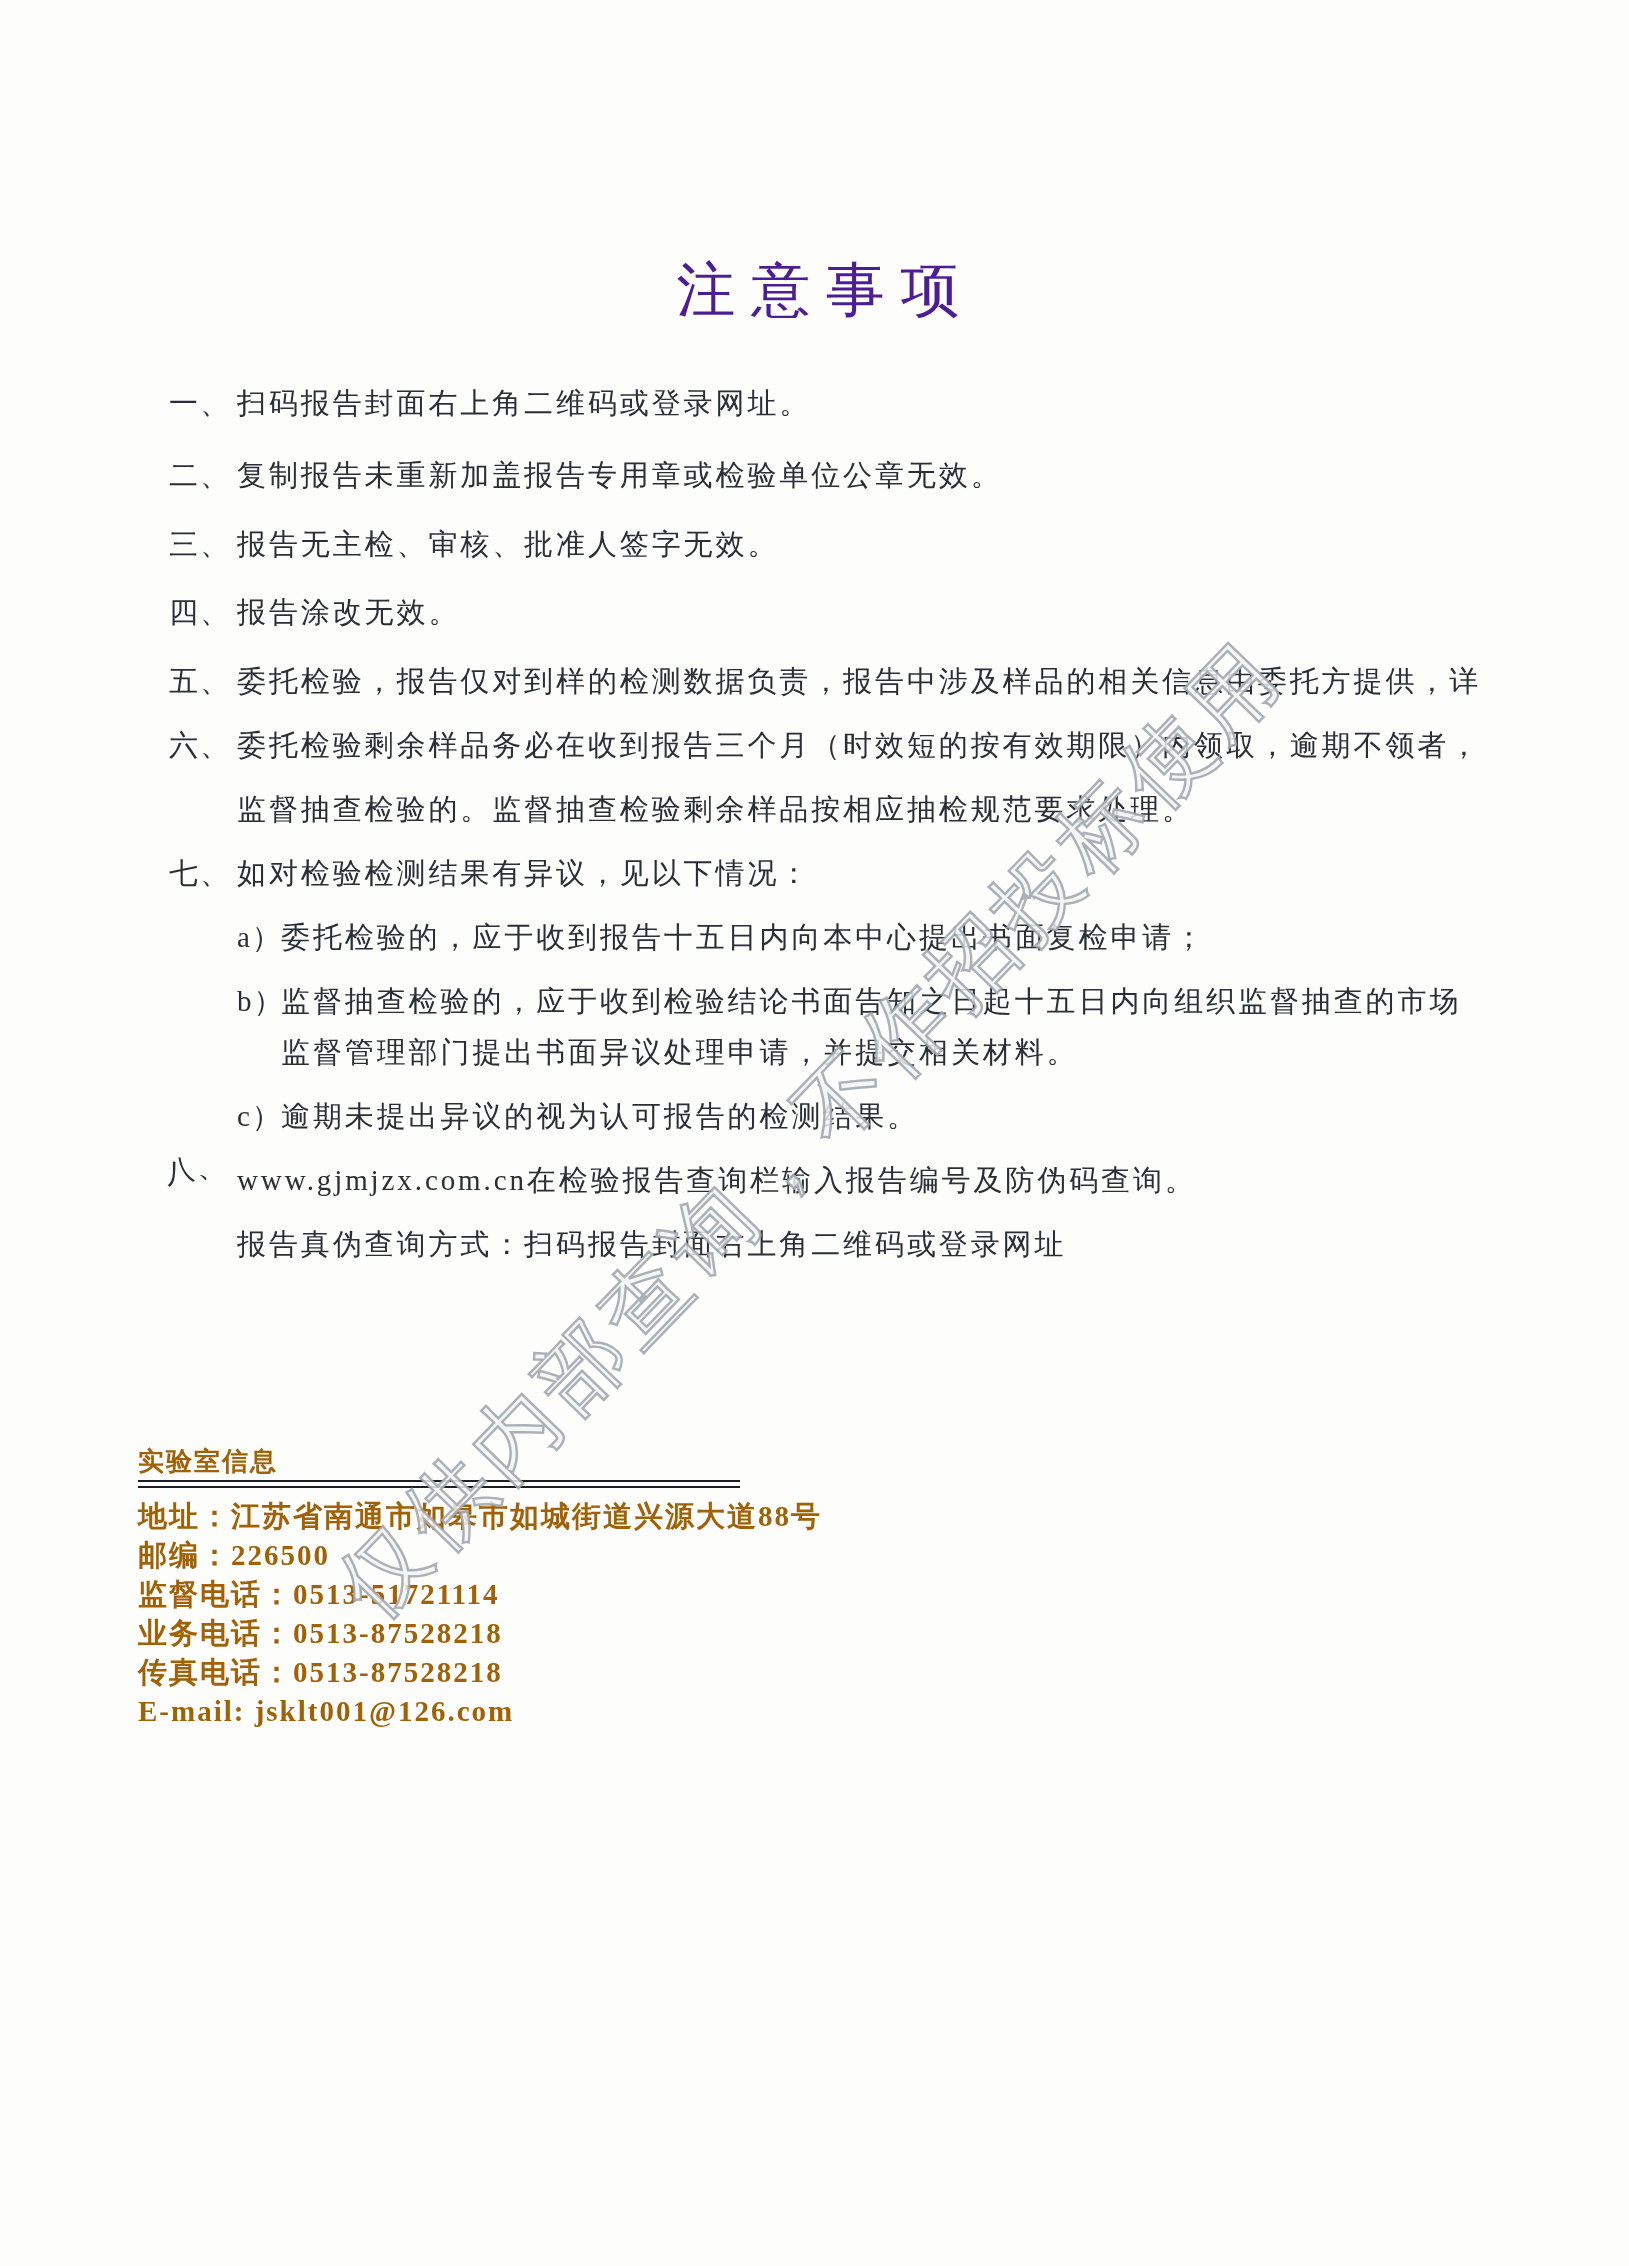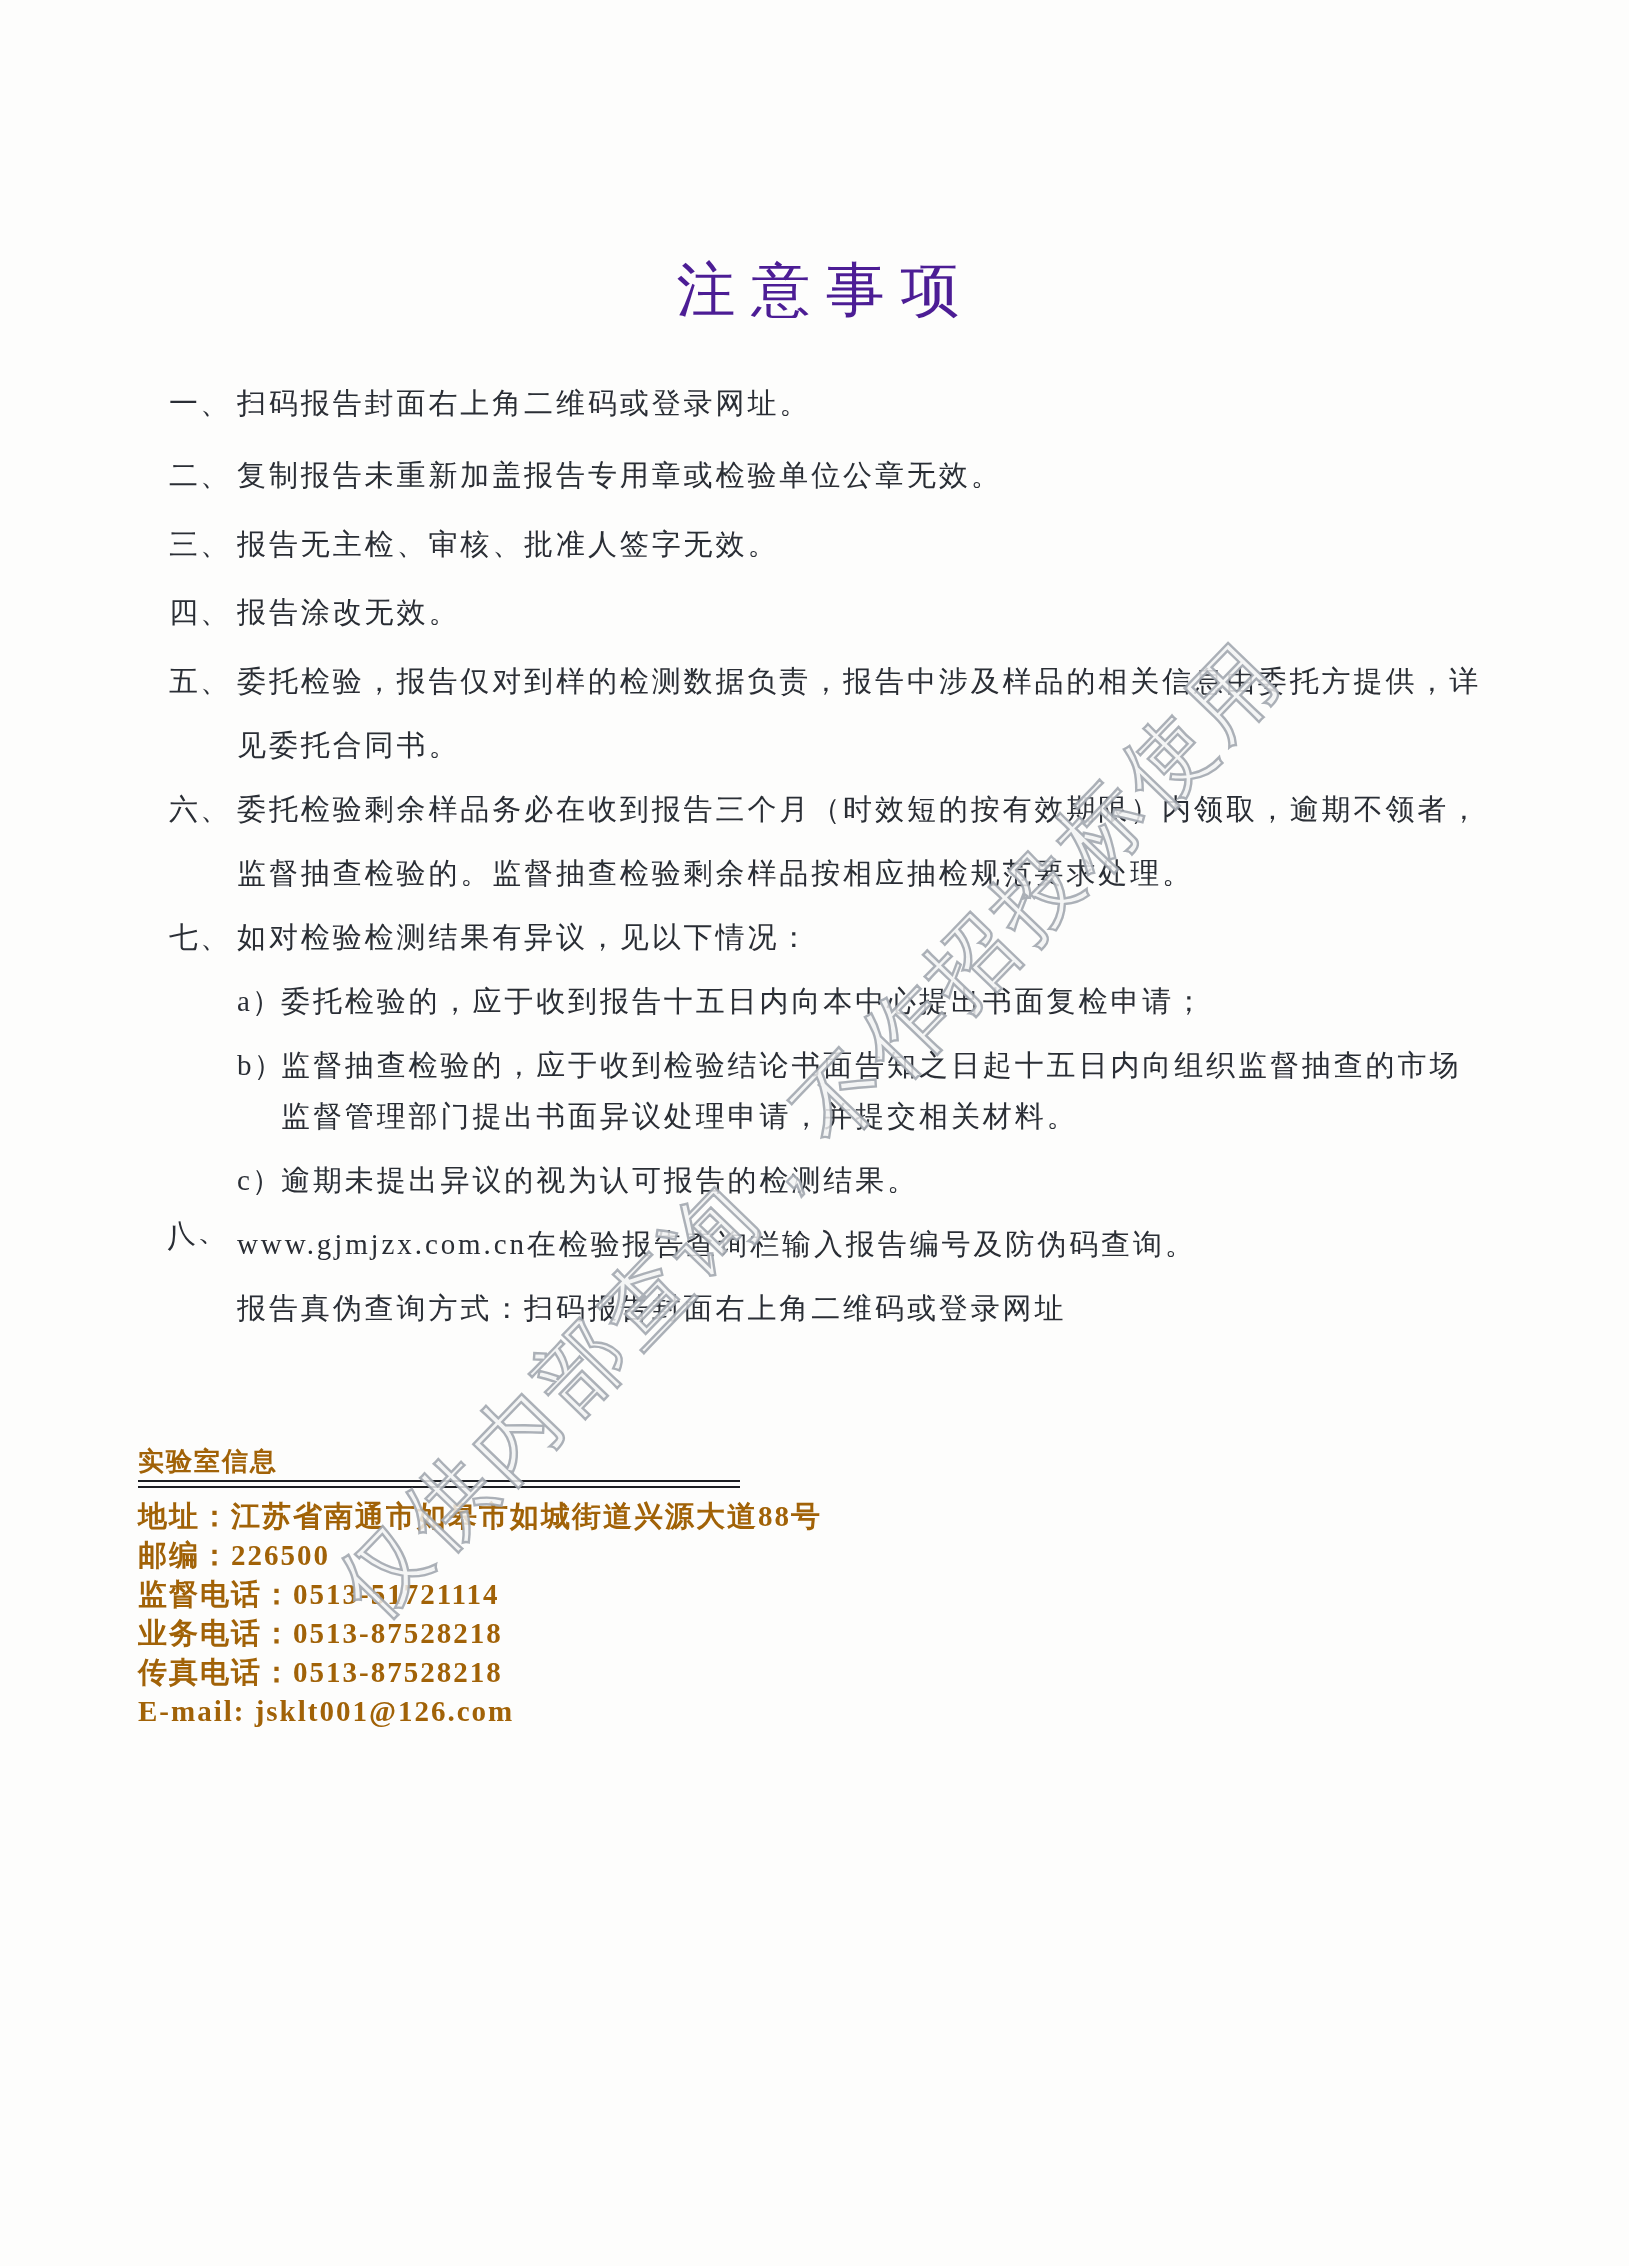--- a/index.html
+++ b/index.html
@@ -96,21 +96,20 @@
     </div>
 
     <div class="item mb6">
       <span class="num">四、</span>
       <div class="line">报告涂改无效。</div>
     </div>
 
     <div class="item">
       <span class="num">五、</span>
       <div class="line">委托检验，报告仅对到样的检测数据负责，报告中涉及样品的相关信息由委托方提供，详</div>
-      <div class="line">见委托合同书。</div>
     </div>
 
     <div class="item">
       <span class="num">六、</span>
       <div class="line">委托检验剩余样品务必在收到报告三个月（时效短的按有效期限）内领取，逾期不领者，</div>
       <div class="line">监督抽查检验的。监督抽查检验剩余样品按相应抽检规范要求处理。</div>
     </div>
 
     <div class="item">
       <span class="num">七、</span>

